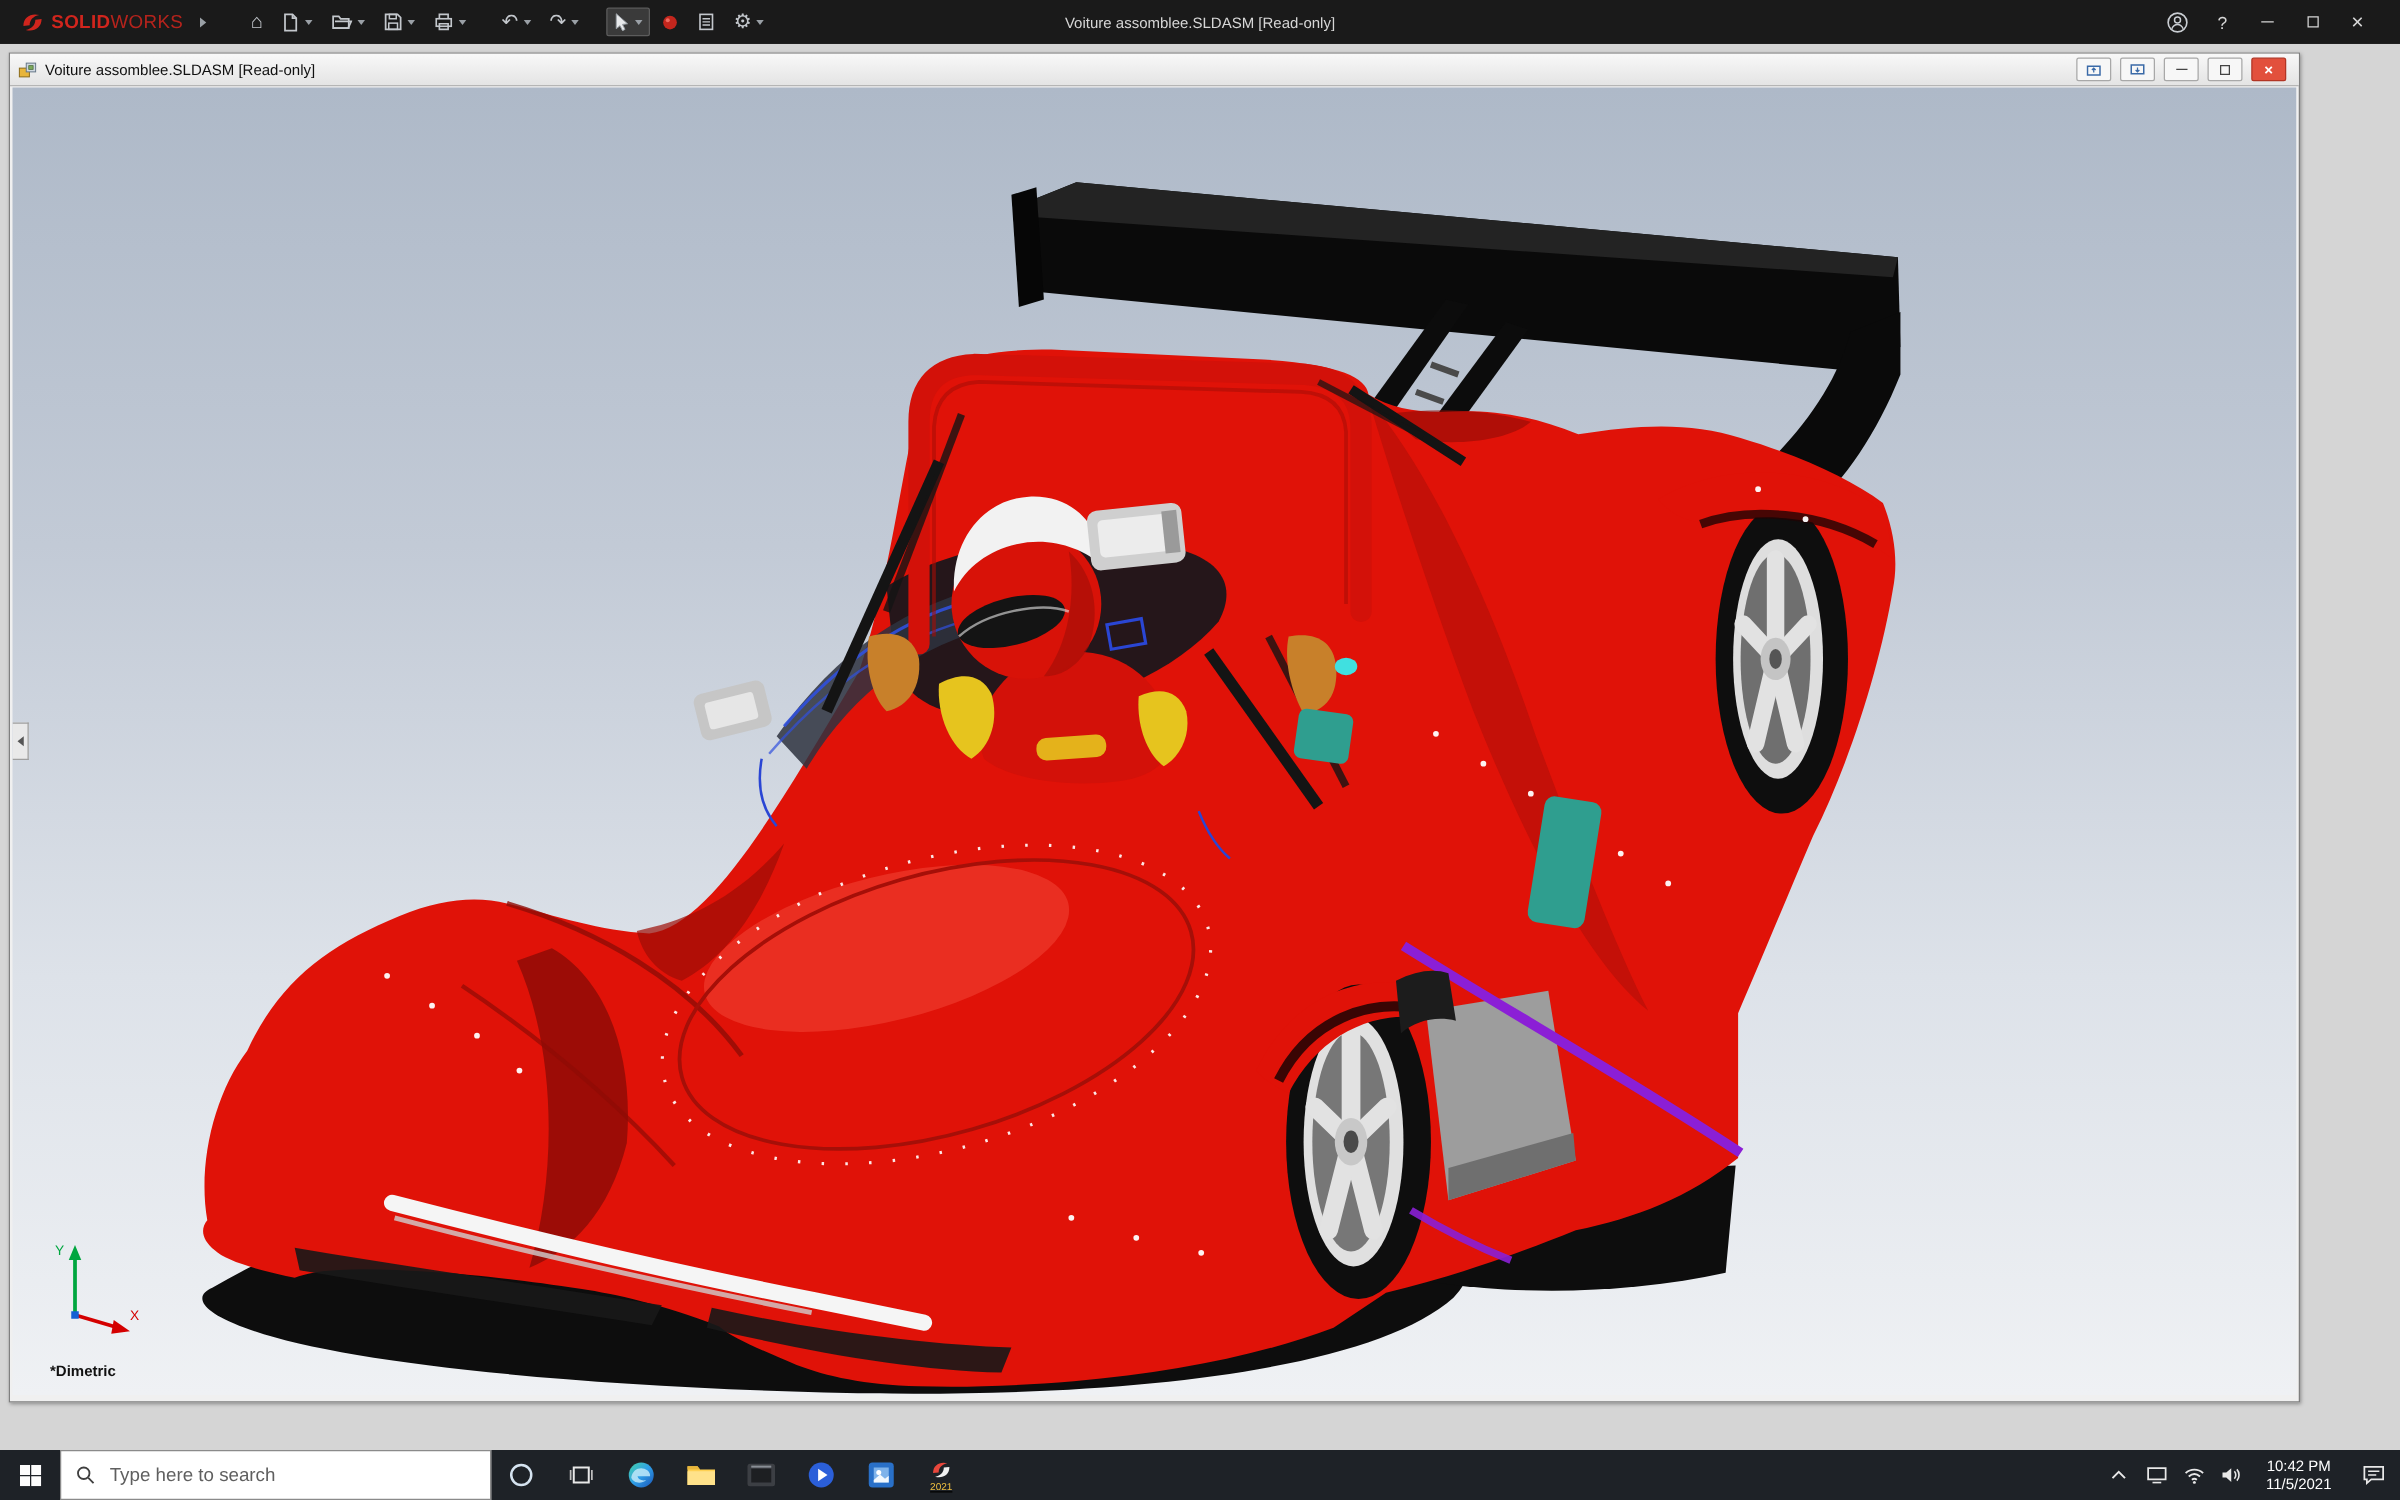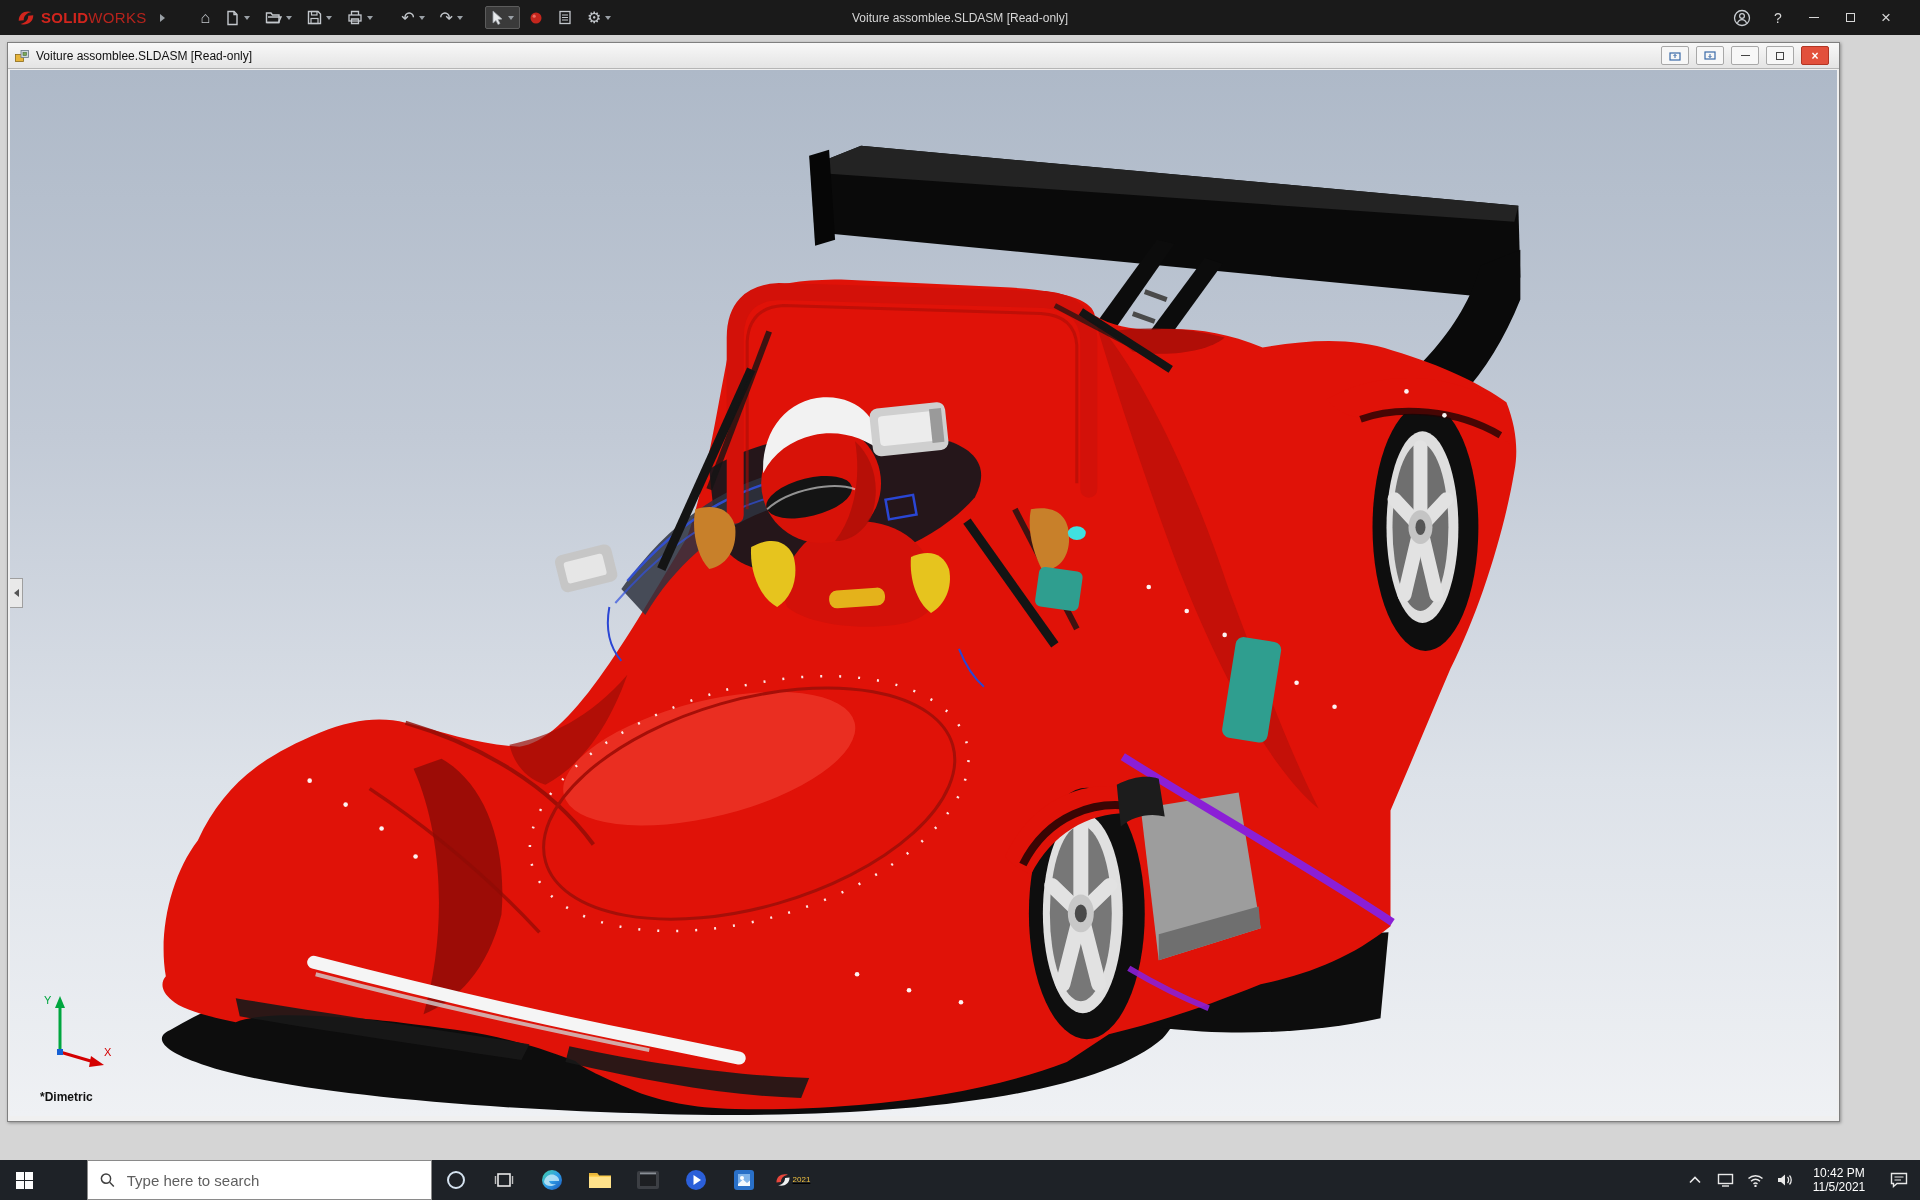--- a/index.html
+++ b/index.html
@@ -52,21 +52,21 @@
   .collapse-tab{position:absolute;left:0;top:508px;width:13px;height:30px;background:#e9e9e9;
     border:1px solid #9f9f9f;border-left:none;display:flex;align-items:center;justify-content:center;}
   .collapse-arrow{width:0;height:0;border-top:4px solid transparent;border-bottom:4px solid transparent;
     border-right:5px solid #555;}
 
   
   .taskbar{position:absolute;left:0;bottom:0;width:1920px;height:40px;background:#1e2227;
     display:flex;align-items:stretch;z-index:60;}
   .start-btn,.tb-app{width:48px;display:flex;align-items:center;justify-content:center;}
   .search-box{width:345px;background:#ffffff;border:1px solid #8a8a8a;display:flex;align-items:center;
-    gap:10px;padding:0 12px;margin-left:39px;}
+    gap:10px;padding:0 12px;}
   .search-box input{border:none;outline:none;font-size:15px;color:#333;width:100%;
     font-family:"Liberation Sans",sans-serif;background:transparent;}
   .search-box input::placeholder{color:#5f5f5f;opacity:1;}
   .tray{margin-left:auto;display:flex;align-items:center;}
   .tray-btn{width:30px;height:40px;display:flex;align-items:center;justify-content:center;}
   .clock{width:78px;text-align:center;color:#fff;font-size:12px;line-height:14px;}
   .action-center{width:42px;height:40px;display:flex;align-items:center;justify-content:center;}
   .sw-badge{font-size:8px;color:#f0c040;line-height:8px;text-align:center;}
 </style>
 </head>
@@ -423,21 +423,21 @@
   </div>
   <div class="tb-app">
     <svg width="22" height="22" viewBox="0 0 22 22">
       <rect x="1" y="1" width="20" height="20" rx="3" fill="#2970c8"></rect>
       <rect x="5" y="5" width="12" height="12" fill="#7fb3ea"></rect>
       <circle cx="9" cy="9" r="2" fill="#ffffff"></circle>
       <path d="M5 15 L10 10.5 L14 14 L17 11.5 V17 H5 Z" fill="#ffffff" opacity=".9"></path>
     </svg>
   </div>
   <div class="tb-app">
-    <div style="display:flex;flex-direction:row;align-items:center;gap:1px;text-decoration:underline;">
+    <div style="display:flex;flex-direction:column;align-items:center;gap:1px;text-decoration:underline;">
       <svg width="18" height="18" viewBox="0 0 22 22">
         <path d="M3 14 C3 6 10 2.5 17 4.5 C11.5 5.5 8.5 9 8.5 13.5 Z" fill="#e8473c"></path>
         <path d="M19 8 C19 16 12 19.5 5 17.5 C10.5 16.5 13.5 13 13.5 8.5 Z" fill="#f0f0f0"></path>
       </svg>
       <span class="sw-badge">2021</span>
     </div>
   </div>
 
   <div class="tray">
     <span class="tray-btn">

